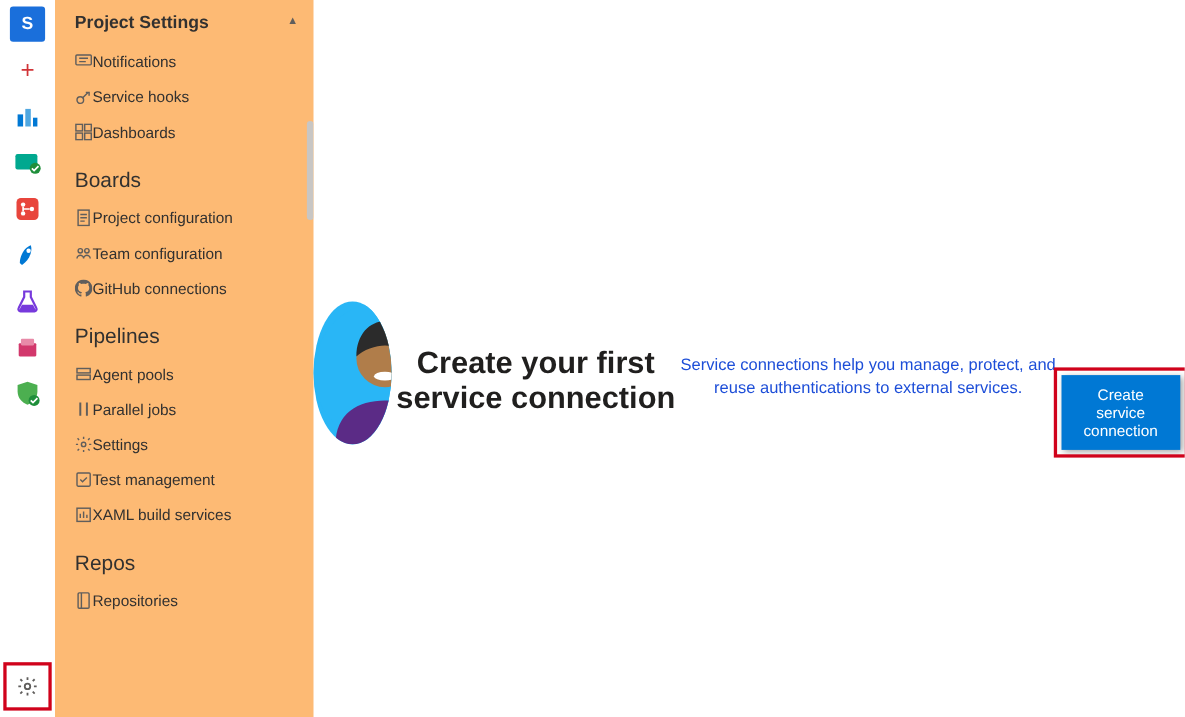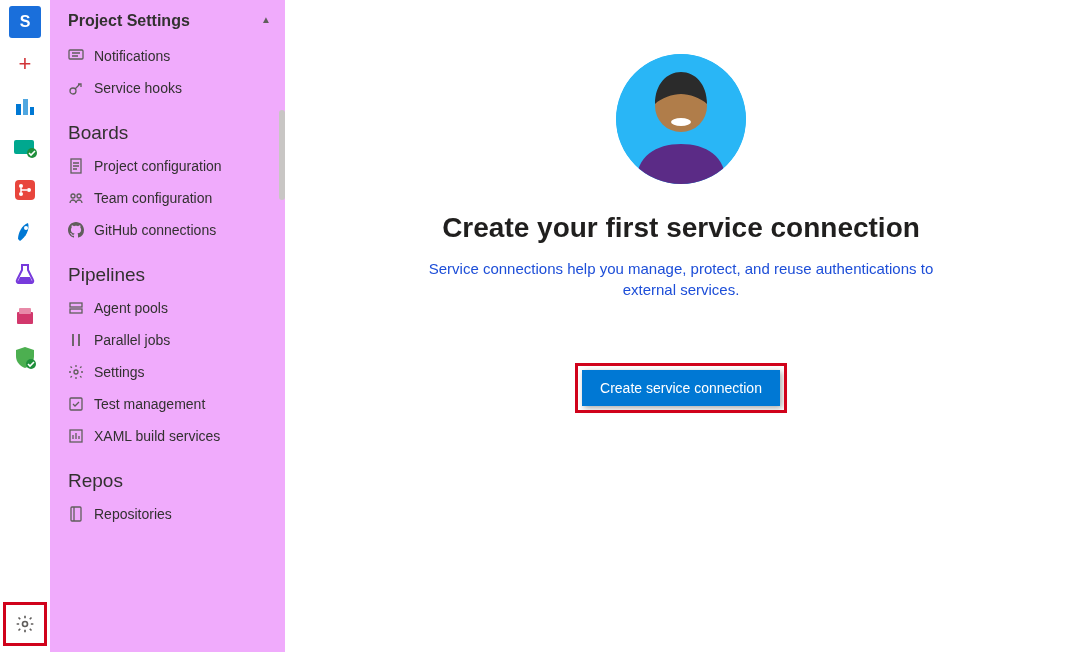--- a/index.html
+++ b/index.html
@@ -45,21 +45,21 @@
     margin-bottom: 6px;
   }
   .hl-red {
     outline: 3px solid #d0021b;
     outline-offset: -3px;
   }
 
   
   .sidebar {
     width: 235px;
-    background: #f0abfc;
+    background: #fdba74;
     flex-shrink: 0;
     overflow-y: auto;
     position: relative;
     padding-bottom: 20px;
   }
   .sidebar-title {
     font-size: 16px;
     font-weight: 600;
     padding: 12px 14px 10px 18px;
     display: flex;
@@ -73,21 +73,20 @@
   }
   .section-header {
     font-size: 19px;
     font-weight: 400;
     padding: 18px 18px 6px 18px;
     color: #323130;
   }
   .nav-item {
     display: flex;
     align-items: center;
-    gap: 10px;
     padding: 8px 18px 8px 18px;
     font-size: 14px;
     color: #323130;
     cursor: pointer;
   }
   .nav-icon {
     width: 16px;
     height: 16px;
     display: inline-flex;
     align-items: center;
@@ -110,21 +109,20 @@
     width: 6px;
     height: 90px;
     background: #c8c6c4;
     border-radius: 3px;
   }
 
   
   .main {
     flex: 1;
     display: flex;
-    flex-direction: column;
     align-items: center;
     padding-top: 54px;
   }
   .avatar-circle {
     width: 130px;
     height: 130px;
     border-radius: 50%;
     background: #29b6f6;
     position: relative;
     overflow: hidden;
@@ -242,20 +240,31 @@
     <span>Notifications</span>
   </div>
   <div class="nav-item">
     <span class="nav-icon">
       <svg width="16" height="16" viewBox="0 0 16 16" fill="none" stroke="#605e5c" stroke-width="1.3">
           <circle cx="5" cy="11" r="3"></circle>
           <path d="M7 9 l5 -5 m-2 0 h3 v3"></path>
         </svg>
     </span>
     <span>Service hooks</span>
+  </div>
+  <div class="nav-item">
+    <span class="nav-icon">
+      <svg width="16" height="16" viewBox="0 0 16 16" fill="none" stroke="#605e5c" stroke-width="1.3">
+          <rect x="1" y="1" width="6" height="6"></rect>
+          <rect x="9" y="1" width="6" height="6"></rect>
+          <rect x="1" y="9" width="6" height="6"></rect>
+          <rect x="9" y="9" width="6" height="6"></rect>
+        </svg>
+    </span>
+    <span>Dashboards</span>
   </div>
 
   <div class="section-header">Boards</div>
   <div class="nav-item">
     <span class="nav-icon">
       <svg width="16" height="16" viewBox="0 0 16 16" fill="none" stroke="#605e5c" stroke-width="1.3">
           <rect x="3" y="1" width="10" height="14"></rect>
           <path d="M5 5 h6 M5 8 h6 M5 11 h4"></path>
         </svg>
     </span>

